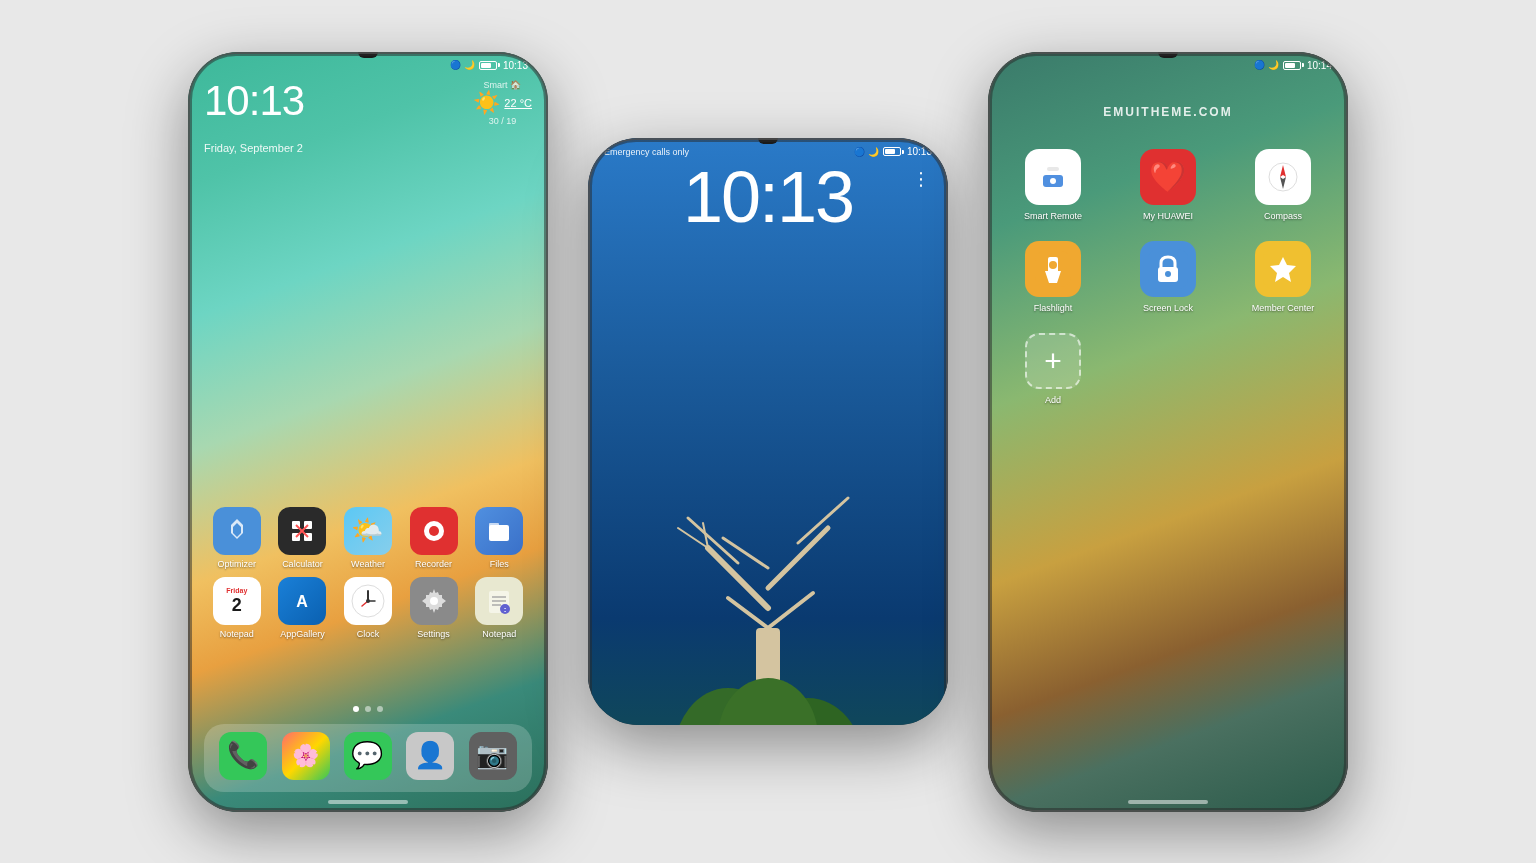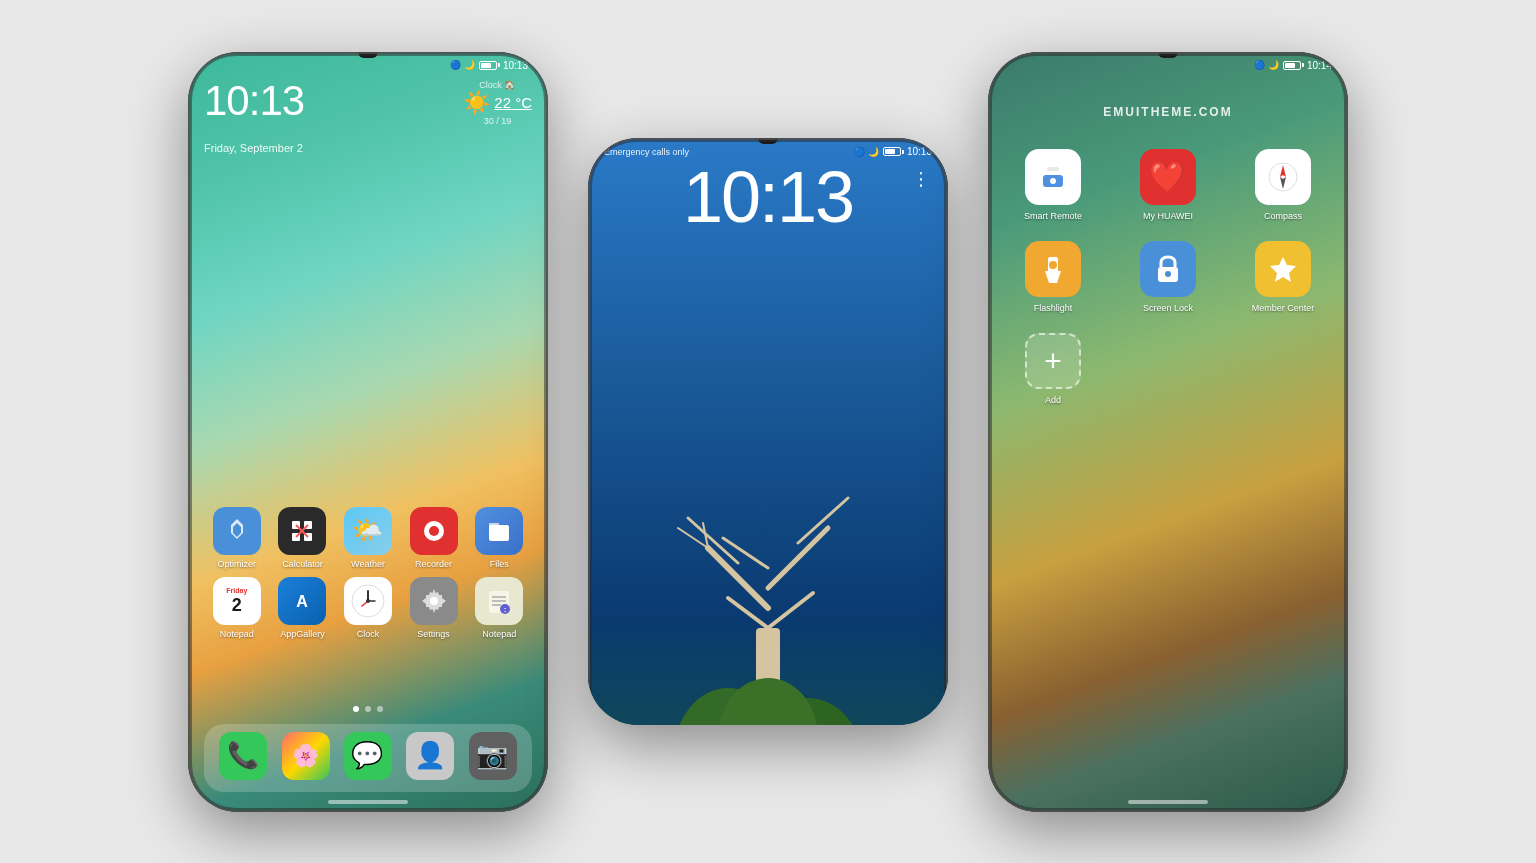--- a/index.html
+++ b/index.html
@@ -78,21 +78,21 @@
       z-index: 10;
       text-align: center;
       color: white;
     }
 
     .weather-icon {
       font-size: 22px;
     }
 
     .weather-temp {
-      font-size: 15px;
+      font-size: 11px;
       font-weight: 500;
       text-decoration: underline;
     }
 
     .weather-range {
       font-size: 9px;
       opacity: 0.8;
     }
 
     .weather-location {
@@ -456,21 +456,21 @@
         <span style="font-size:10px;color:white;font-weight:500;">10:13</span>
       </div>
     </div>
 
     <div style="position:relative;z-index:10;padding:5px 16px 0;display:flex;justify-content:space-between;align-items:flex-start;">
       <div class="clock-widget" style="padding:0;">
         <div class="clock-time-large">10:13</div>
         <div class="clock-date">Friday, September 2</div>
       </div>
       <div class="weather-widget" style="position:relative;top:0;right:0;">
-        <div class="weather-location">Clock 🏠</div>
+        <div class="weather-location">Smart 🏠</div>
         <div style="display:flex;align-items:center;gap:4px;">
           <span class="weather-icon">☀️</span>
           <span class="weather-temp">22 °C</span>
         </div>
         <div class="weather-range">30 / 19</div>
       </div>
     </div>
 
     <div class="app-grid" style="bottom:165px;">
       <div class="app-row">

